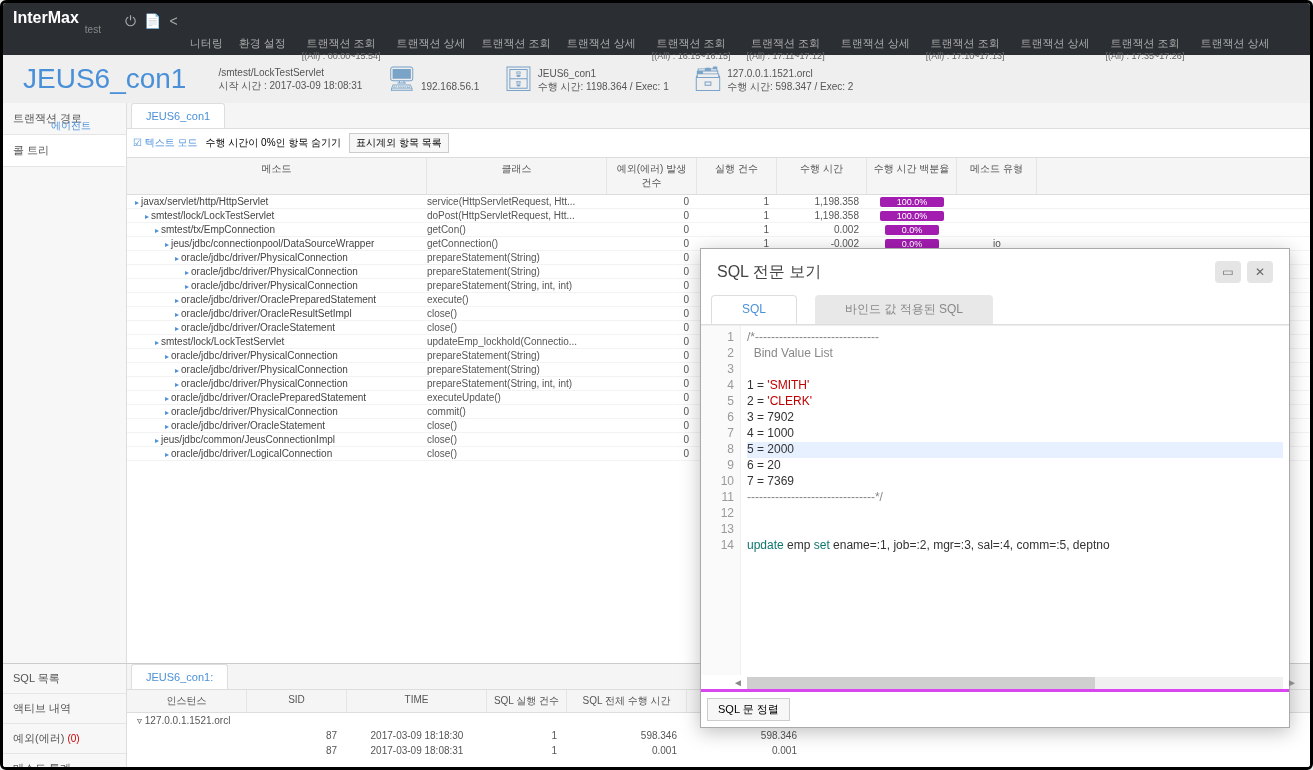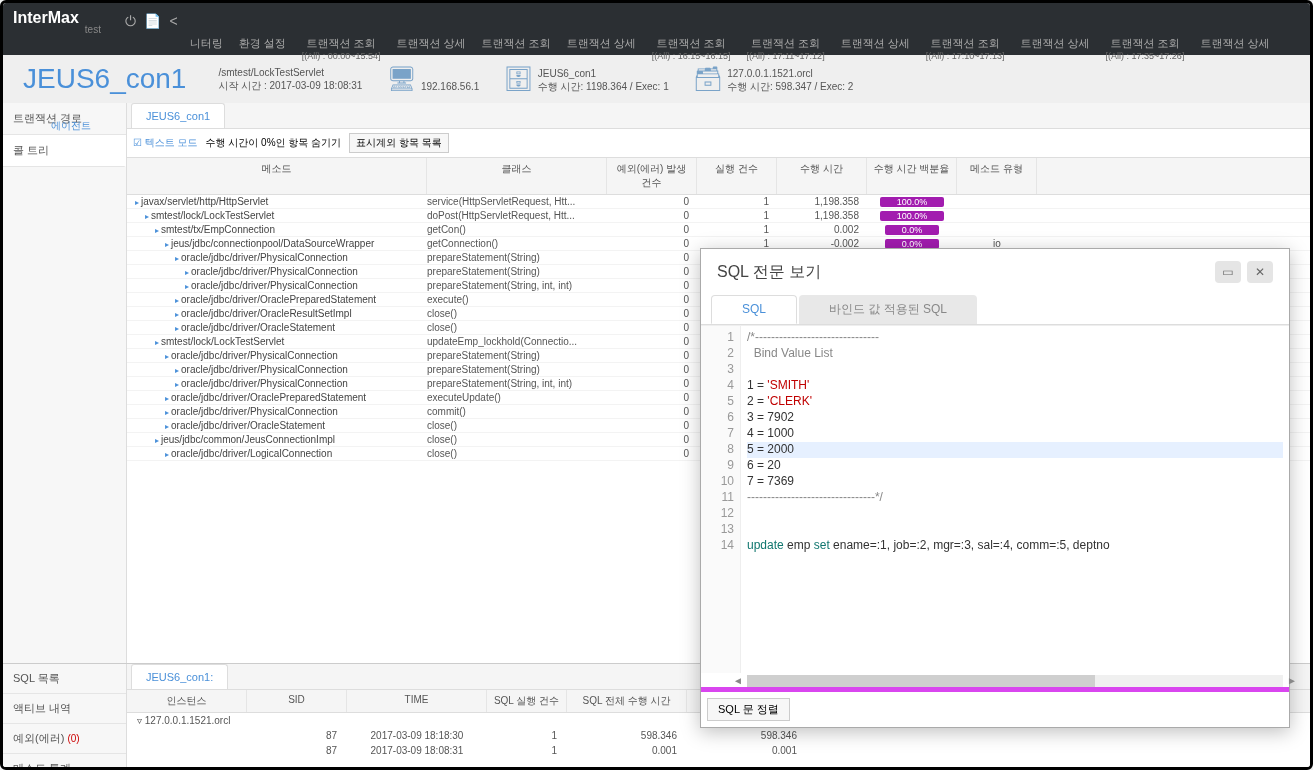--- a/index.html
+++ b/index.html
@@ -52,31 +52,31 @@
 .sqlrow { display: grid; grid-template-columns: 120px 100px 140px 80px 120px 120px 80px; text-align: center; }
 .sqlrow div { padding: 2px; color: #555; }
 .sqlrow .l { text-align: left; padding-left: 10px; }
 .sqlrow .r { text-align: right; padding-right: 10px; }
 
 .popup { position: absolute; left: 700px; top: 248px; width: 590px; height: 480px; background: #fff; border: 1px solid #aaa; box-shadow: 0 4px 18px rgba(0,0,0,0.25); display: flex; flex-direction: column; }
 .popup .ptitle { padding: 12px 16px; font-size: 16px; color: #444; display: flex; align-items: center; }
 .popup .ptitle .sp { flex: 1; }
 .popup .pbtn { width: 26px; height: 22px; background: #e5e5e5; border-radius: 4px; margin-left: 6px; display: flex; align-items: center; justify-content: center; color: #666; cursor: pointer; font-size: 12px; }
 .popup .ptabs { display: flex; font-size: 12px; border-bottom: 1px solid #ddd; padding-left: 10px; }
-.popup .ptabs .pt { padding: 6px 30px; background: #e8e8e8; color: #888; cursor: pointer; border-radius: 4px 4px 0 0; margin-right: 2px; }
+.popup .ptabs .pt { padding: 6px 30px; background: #e8e8e8; color: #888; cursor: pointer; border-radius: 4px 4px 0 0; margin-right: 18px; }
 .popup .ptabs .pt.active { background: #fff; color: #4a90d9; border: 1px solid #ddd; border-bottom: 1px solid #fff; }
 .popup .code { flex: 1; display: flex; font-family: Consolas, monospace; font-size: 12px; overflow: hidden; border-top: 1px solid #eee; }
 .popup .gut { width: 40px; background: #fafafa; text-align: right; color: #999; padding: 4px 6px 4px 0; border-right: 1px solid #eee; }
 .popup .gut div { height: 16px; }
 .popup .codelines { flex: 1; padding: 4px 6px; white-space: pre; overflow: auto; color: #333; }
 .popup .codelines .kw { color: #0f766e; }
 .popup .codelines .str { color: #c00000; }
 .popup .codelines .cm { color: #888; }
 .popup .codelines .hl { background: #e6f0ff; }
-.popup .pfoot { padding: 6px; border-top: 5px solid #d946ef; }
+.popup .pfoot { padding: 6px; border-top: 3px solid #d946ef; }
 .popup .pfoot button { font-size: 11px; padding: 3px 10px; border: 1px solid #ccc; background: #f7f7f7; cursor: pointer; }
 .scroll-h { height: 12px; background: #f0f0f0; margin: 2px 6px 0 46px; position: relative; }
 .scroll-h .thumb { position: absolute; left: 0; width: 65%; height: 100%; background: #cfcfcf; }
 .scroll-h .arrow { position: absolute; top: 0; width: 14px; height: 12px; color: #888; font-size: 10px; text-align: center; }
 </style>
 </head>
 <body>
 
 <div class="topbar">
   <span class="brand">InterMax</span>

